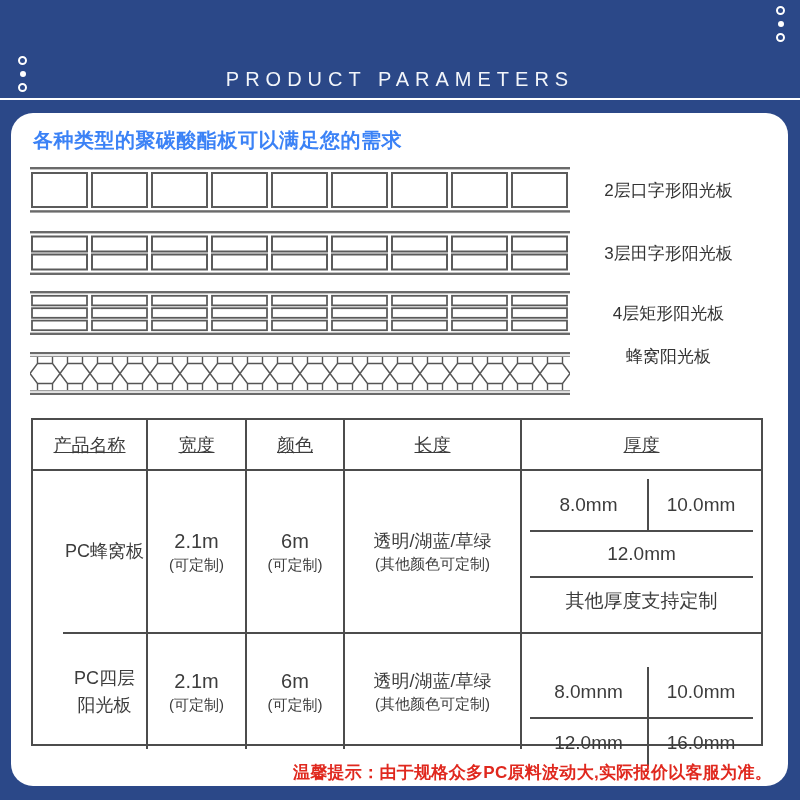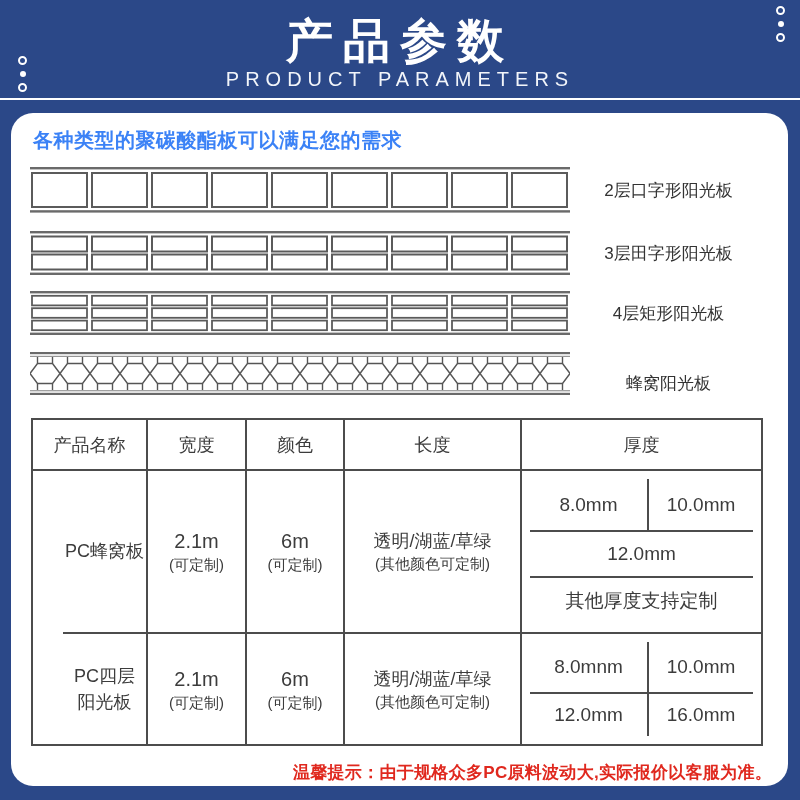--- a/index.html
+++ b/index.html
@@ -24,55 +24,54 @@
     background:#ffffff; border-radius:22px; }
   .intro-title { position:absolute; left:22px; top:14px; font-size:20px; font-weight:600;
     color:#3b82f6; letter-spacing:0.5px; }
 
   .diag { position:absolute; left:19px; width:540px; }
   .d1 { top:54px; height:46px; } .d2 { top:118px; height:44px; }
   .d3 { top:178px; height:44px; } .d4 { top:239px; height:43px; }
   .dlabel { position:absolute; left:555px; width:205px; display:flex; align-items:center;
     justify-content:center; color:#333333; font-size:17px; font-weight:500; }
   .L1 { top:54px; height:46px; } .L2 { top:118px; height:44px; }
-  .L3 { top:178px; height:44px; } .L4 { top:249px; height:43px; }
+  .L3 { top:178px; height:44px; } .L4 { top:222px; height:43px; }
 
   
   .ptable { position:absolute; left:20px; top:305px; width:732px; height:328px;
     border:2px solid #4c4c4c; display:grid;
     grid-template-columns:115px 99px 98px 177px 1fr;
     grid-template-rows:51px 163px 1fr; color:#3c3c3c; }
   .cell { display:flex; flex-direction:column; align-items:center; justify-content:center;
     border-right:2px solid #4c4c4c; border-bottom:2px solid #4c4c4c; text-align:center; }
   .cell.last-col { border-right:none; }
   .cell.last-row { border-bottom:none; }
-  .th { font-size:18px; font-weight:500; }
+  .th { font-size:18px; font-weight:500;text-decoration:underline; }
   .val { font-size:20px; font-weight:500; line-height:1.35; }
   .note { font-size:15px; font-weight:400; line-height:1.3; }
   .cval { font-size:18px; font-weight:500; line-height:1.4; }
   .pname { font-size:18px; font-weight:500; line-height:1.45;margin-left:30px; }
   .thickcell { padding:8px; display:block; }
   .subgrid { display:grid; width:100%; height:100%; }
   .sg-r1 { grid-template-columns:119px 1fr; grid-template-rows:53px 46px 1fr; }
-  .sg-r2 { grid-template-columns:119px 1fr; grid-template-rows:52px 1fr; }
+  .sg-r2 { grid-template-columns:119px 1fr; grid-template-rows:52px 1fr;margin-top:25px; }
   .scell { display:flex; align-items:center; justify-content:center; font-size:19px;
     font-weight:500; }
   .sb-r { border-right:2px solid #4c4c4c; }
   .sb-b { border-bottom:2px solid #4c4c4c; }
   .span2 { grid-column:1 / span 2; }
 
   .warning { position:absolute; top:648px; right:16px; font-size:17px; font-weight:700;
     color:#e0281e; letter-spacing:0.3px; }
 </style>
 </head>
 <body>
 
 <div class="page">
 
-  <div class="hdr-title">产品参数</div>
   <div class="hdr-sub">PRODUCT PARAMETERS</div>
   <div class="hdr-line"></div>
 
   <div class="dots dots-left">
     <div class="dot-ring"></div>
     <div class="dot-solid"></div>
     <div class="dot-ring"></div>
   </div>
   <div class="dots dots-right">
     <div class="dot-ring"></div>

